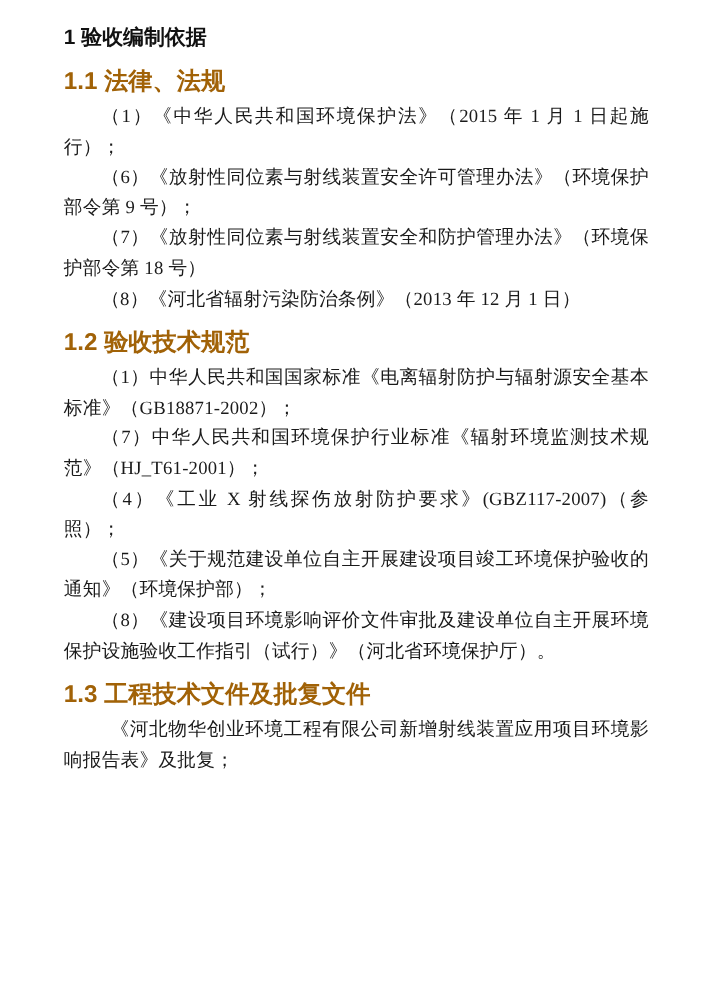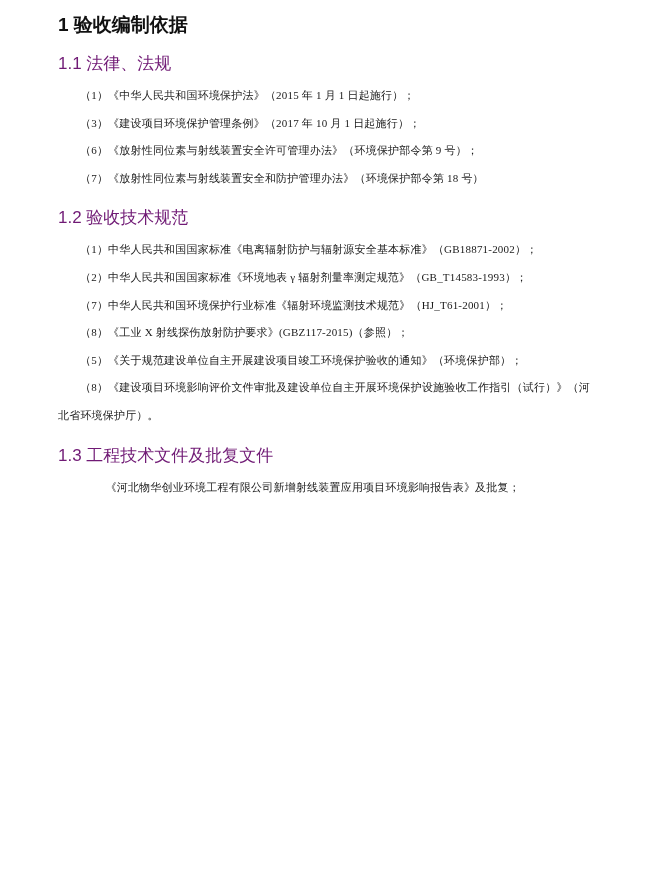--- a/index.html
+++ b/index.html
@@ -9,76 +9,74 @@
   }
   body {
     width: 646px;
     height: 895px;
     overflow: hidden;
   }
   .page {
     box-sizing: border-box;
     width: 646px;
     height: 743px;
-    padding: 10px 56px 0 58px;
+    padding: 20px 56px 0 58px;
     background: #ffffff;
     font-family: "Liberation Serif", "DejaVu Serif", serif;
     color: #1a1a1a;
   }
   h1.chapter {
     font-family: "Liberation Sans", "DejaVu Sans", sans-serif;
     font-weight: bold;
     font-size: 19px;
     line-height: 26px;
     color: #111111;
     margin: 2px 0 0 0;
   }
   h2.section {
     font-family: "Liberation Sans", "DejaVu Sans", sans-serif;
-    font-weight: normal;
-    font-size: 17px;
+    font-weight: bold;
+    font-size: 22px;
     line-height: 24px;
-    color: #701a75;
+    color: #a16207;
     margin: 14px 0 6px 0;
   }
   p.para {
-    font-size: 11px;
+    font-size: 17px;
     line-height: 27.6px;
     margin: 0;
     text-align: justify;
     text-indent: 2em;
     letter-spacing: 0.2px;
     word-break: break-all;
   }
   p.para.indent-deep {
     text-indent: 2.5em;
-    margin-left: 20px;
   }
 </style>
 </head>
 <body>
 
 <div class="page">
 
   <h1 class="chapter">1 验收编制依据</h1>
 
   <section>
     <h2 class="section">1.1 法律、法规</h2>
     <p class="para">（1）《中华人民共和国环境保护法》（2015 年 1 月 1 日起施行）；</p>
-    <p class="para">（3）《建设项目环境保护管理条例》（2017 年 10 月 1 日起施行）；</p>
     <p class="para">（6）《放射性同位素与射线装置安全许可管理办法》（环境保护部令第 9 号）；</p>
     <p class="para">（7）《放射性同位素与射线装置安全和防护管理办法》（环境保护部令第 18 号）</p>
+    <p class="para">（8）《河北省辐射污染防治条例》（2013 年 12 月 1 日）</p>
   </section>
 
   <section>
     <h2 class="section">1.2 验收技术规范</h2>
     <p class="para">（1）中华人民共和国国家标准《电离辐射防护与辐射源安全基本标准》（GB18871-2002）；</p>
-    <p class="para">（2）中华人民共和国国家标准《环境地表 γ 辐射剂量率测定规范》（GB_T14583-1993）；</p>
     <p class="para">（7）中华人民共和国环境保护行业标准《辐射环境监测技术规范》（HJ_T61-2001）；</p>
-    <p class="para">（8）《工业 X 射线探伤放射防护要求》(GBZ117-2015)（参照）；</p>
+    <p class="para">（4）《工业 X 射线探伤放射防护要求》(GBZ117-2007)（参照）；</p>
     <p class="para">（5）《关于规范建设单位自主开展建设项目竣工环境保护验收的通知》（环境保护部）；</p>
     <p class="para">（8）《建设项目环境影响评价文件审批及建设单位自主开展环境保护设施验收工作指引（试行）》（河北省环境保护厅）。</p>
   </section>
 
   <section>
     <h2 class="section">1.3 工程技术文件及批复文件</h2>
     <p class="para indent-deep">《河北物华创业环境工程有限公司新增射线装置应用项目环境影响报告表》及批复；</p>
   </section>
 
 </div>

